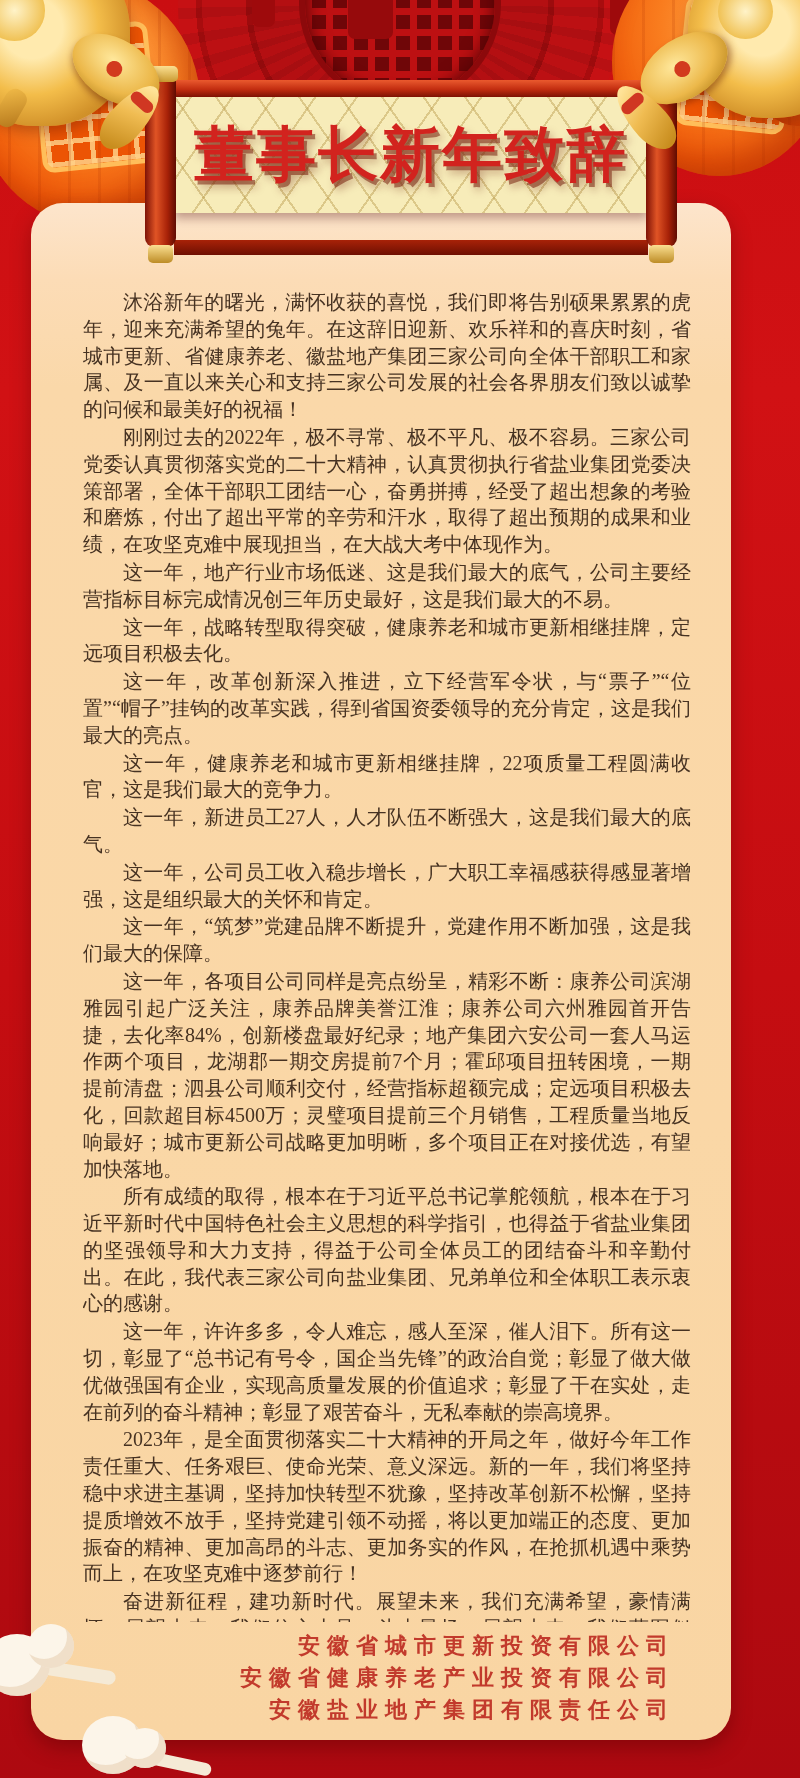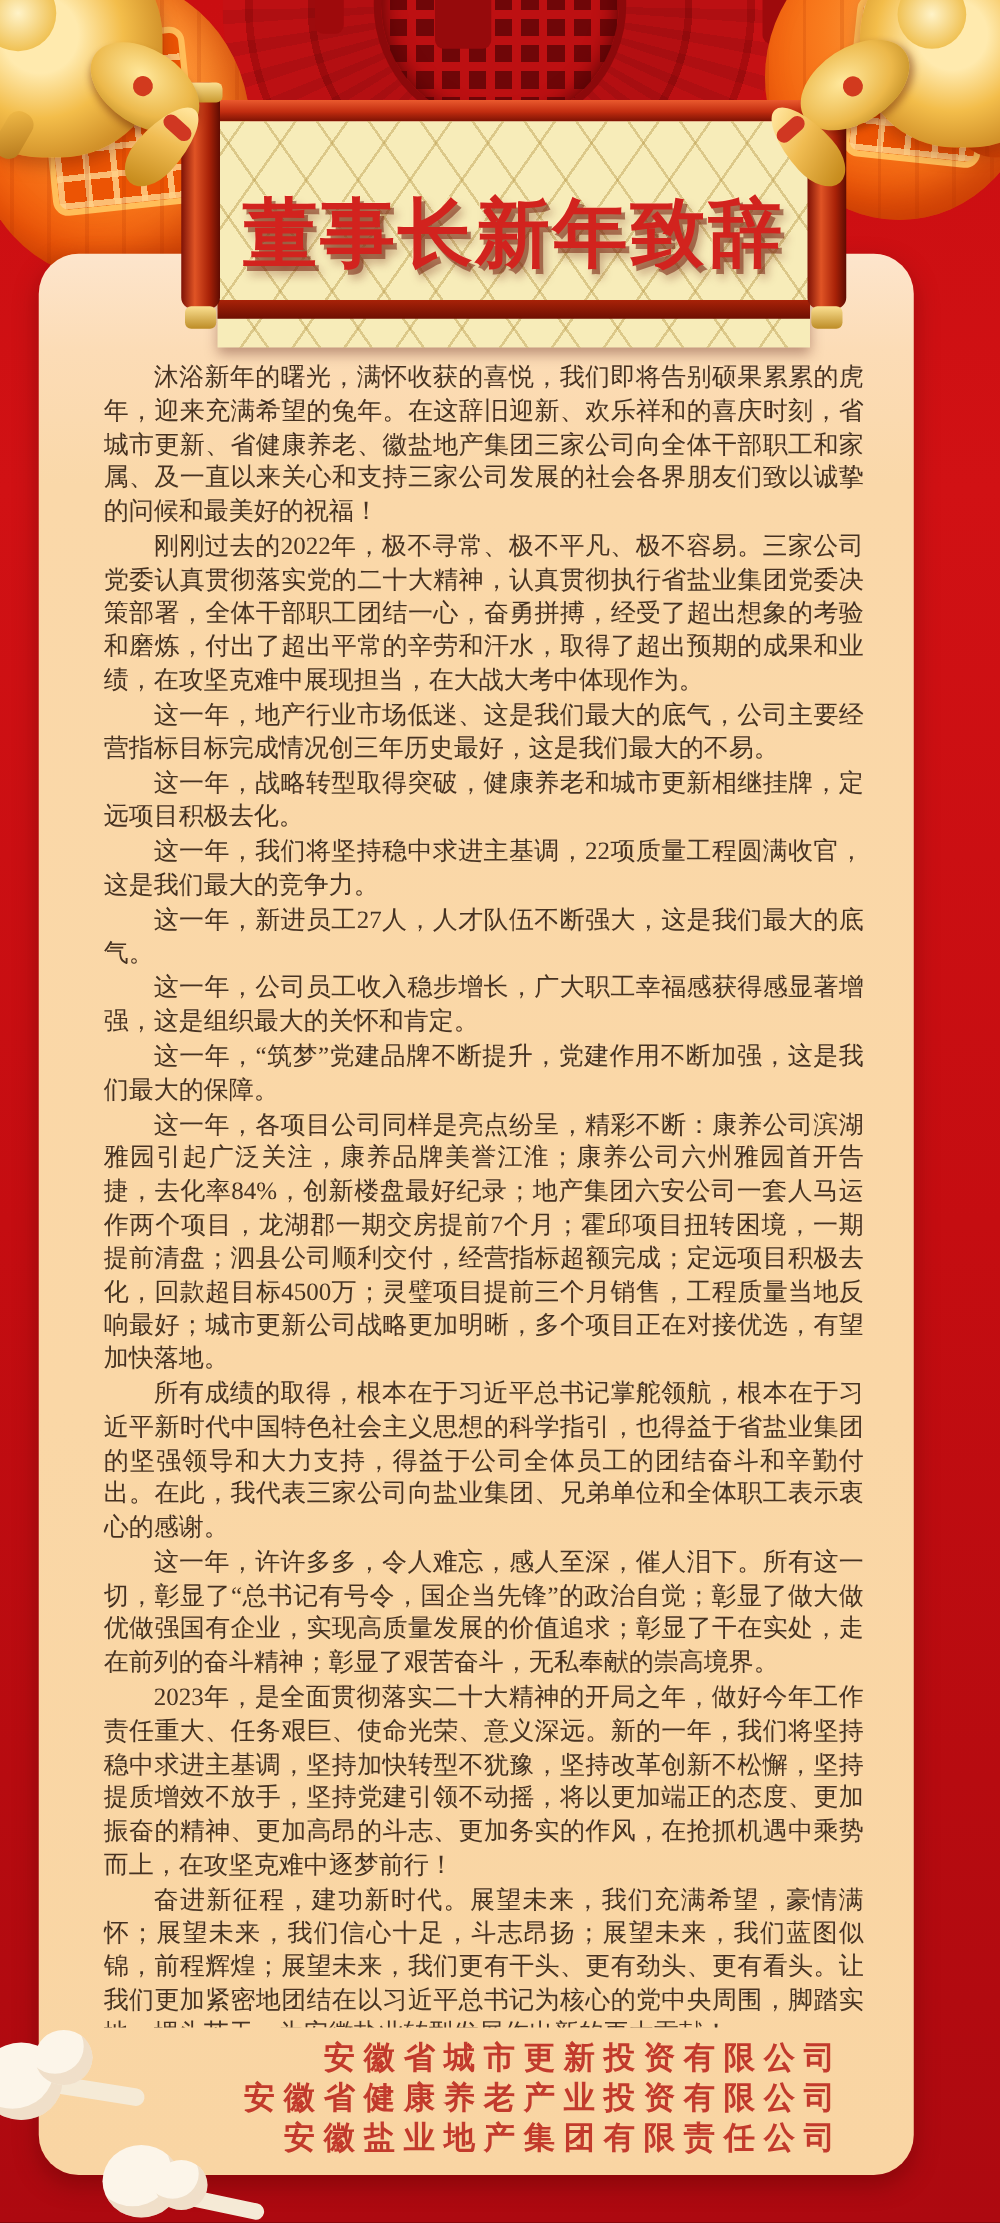--- a/index.html
+++ b/index.html
@@ -69,21 +69,21 @@
   .tassel-l { left:112px; top:78px; transform:rotate(42deg); }
   .tassel-r { left:628px; top:78px; transform:rotate(-42deg); }
   .bead { position:absolute; left:0px; top:88px; width:22px; height:40px; border-radius:10px;
     background:linear-gradient(140deg,#f3bd4a,#b4761a); transform:rotate(30deg); }
 
   
   .scroll { position:absolute; left:145px; top:66px; width:532px; height:200px; z-index:5; }
   .scroll-bar { position:absolute; left:29px; right:29px; }
   .scroll-bar.top { top:14px; height:17px; background:linear-gradient(180deg,#ea5a2e 0%,#c22d10 55%,#811405 100%); }
   .scroll-bar.bottom { top:174px; height:15px; background:linear-gradient(180deg,#a82208,#6e0f02); }
-  .parchment { position:absolute; left:29px; right:29px; top:31px; height:181px;
+  .parchment { position:absolute; left:29px; right:29px; top:31px; height:116px;
     background:
       repeating-linear-gradient(55deg, transparent 0 32px, rgba(186,156,78,.45) 32px 34px),
       repeating-linear-gradient(-55deg, transparent 0 32px, rgba(186,156,78,.45) 32px 34px),
       #f7ecb9;
     box-shadow:0 5px 10px rgba(70,0,0,.35); display:flex; align-items:center; justify-content:center; }
   .page-title { margin:0; font-size:60px; font-weight:900; letter-spacing:2px; color:#d2231e;
     text-shadow:3px 4px 0 rgba(118,33,15,.55), 5px 7px 8px rgba(100,20,5,.35), -1px -1px 0 rgba(255,238,190,.7); }
   .rod { position:absolute; top:0; width:31px; height:181px; border-radius:9px;
     background:linear-gradient(90deg,#7e1206 0%,#e05425 35%,#a82208 72%,#5f0c02 100%); }
   .rod.left { left:0; } .rod.right { right:0; }
@@ -95,21 +95,21 @@
   
   .panel { position:absolute; left:31px; top:203px; width:700px; height:1537px; z-index:4;
     border-radius:32px;
     background:linear-gradient(180deg,#fde5cc 0%,#fcdcb6 5%,#fad8a9 12%,#fad7a6 60%,#f9d5a3 100%);
     box-shadow:0 8px 20px rgba(70,0,0,.35); }
   .letter-body { position:absolute; left:52px; right:40px; top:86px; bottom:118px; overflow:hidden;
     font-family:"Liberation Serif", serif; font-size:20px; line-height:26.8px;
     color:#463222; text-align:justify; }
   .letter-body p { margin:0 0 1px 0; text-indent:2em; }
   .signature-block { position:absolute; right:56px; bottom:14px; text-align:right;
-    font-family:"Liberation Sans", sans-serif; font-size:25px; font-weight:700;
+    font-family:"Liberation Sans", sans-serif; font-size:22px; font-weight:700;
     letter-spacing:7px; line-height:32px; color:#c23a2c; }
 
   
   .cloud { position:absolute; z-index:8; }
   .puff { position:absolute; background:#fcf5e9; border-radius:50%;
     box-shadow:inset -7px -9px 0 rgba(228,202,170,.5); }
   .tail { position:absolute; background:#f5ead6; border-radius:14px; }
   .cloud1 { left:-16px; top:1624px; width:150px; height:80px; }
   .cloud1 .p1 { left:0; top:10px; width:66px; height:62px; }
   .cloud1 .p2 { left:44px; top:0; width:46px; height:44px; }
@@ -147,22 +147,23 @@
     <div class="letter-body">
 
         <p>沐浴新年的曙光，满怀收获的喜悦，我们即将告别硕果累累的虎年，迎来充满希望的兔年。在这辞旧迎新、欢乐祥和的喜庆时刻，省城市更新、省健康养老、徽盐地产集团三家公司向全体干部职工和家属、及一直以来关心和支持三家公司发展的社会各界朋友们致以诚挚的问候和最美好的祝福！</p>
 
         <p>刚刚过去的2022年，极不寻常、极不平凡、极不容易。三家公司党委认真贯彻落实党的二十大精神，认真贯彻执行省盐业集团党委决策部署，全体干部职工团结一心，奋勇拼搏，经受了超出想象的考验和磨炼，付出了超出平常的辛劳和汗水，取得了超出预期的成果和业绩，在攻坚克难中展现担当，在大战大考中体现作为。</p>
 
         <p>这一年，地产行业市场低迷、这是我们最大的底气，公司主要经营指标目标完成情况创三年历史最好，这是我们最大的不易。</p>
 
         <p>这一年，战略转型取得突破，健康养老和城市更新相继挂牌，定远项目积极去化。</p>
 
-
-        <p>这一年，我们将坚持稳中求进主基调，22项质量工程圆满收官，这是我们最大的竞争力。</p>
+        <p>这一年，改革创新深入推进，立下经营军令状，与“票子”“位置”“帽子”挂钩的改革实践，得到省国资委领导的充分肯定，这是我们最大的亮点。</p>
+
+        <p>这一年，健康养老和城市更新相继挂牌，22项质量工程圆满收官，这是我们最大的竞争力。</p>
 
 
         <p>这一年，新进员工27人，人才队伍不断强大，这是我们最大的底气。</p>
 
         <p>这一年，公司员工收入稳步增长，广大职工幸福感获得感显著增强，这是组织最大的关怀和肯定。</p>
 
         <p>这一年，“筑梦”党建品牌不断提升，党建作用不断加强，这是我们最大的保障。</p>
 
         <p>这一年，各项目公司同样是亮点纷呈，精彩不断：康养公司滨湖雅园引起广泛关注，康养品牌美誉江淮；康养公司六州雅园首开告捷，去化率84%，创新楼盘最好纪录；地产集团六安公司一套人马运作两个项目，龙湖郡一期交房提前7个月；霍邱项目扭转困境，一期提前清盘；泗县公司顺利交付，经营指标超额完成；定远项目积极去化，回款超目标4500万；灵璧项目提前三个月销售，工程质量当地反响最好；城市更新公司战略更加明晰，多个项目正在对接优选，有望加快落地。</p>
 

